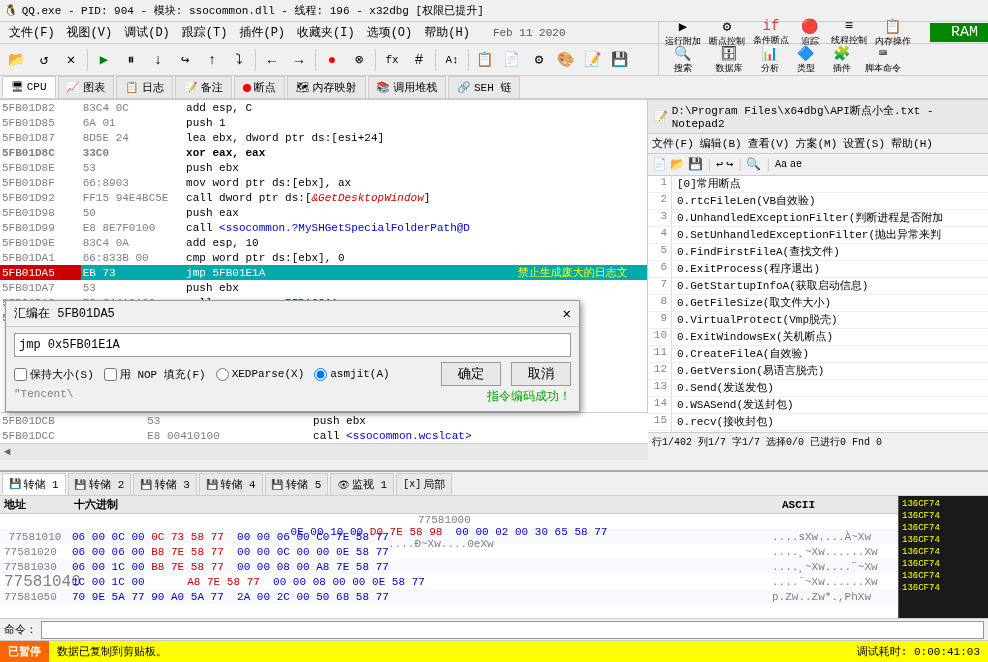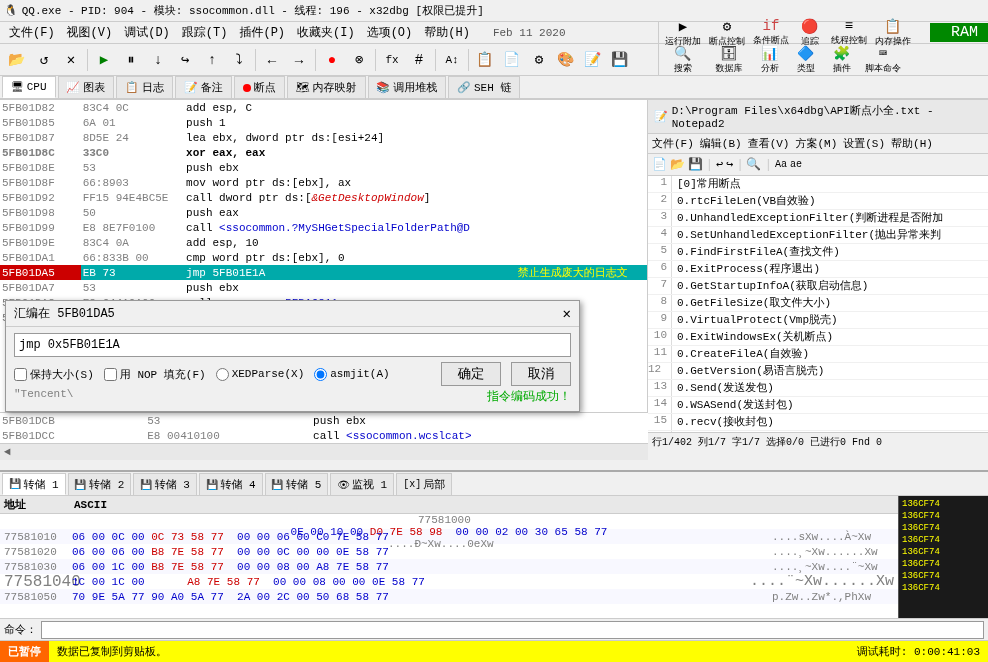--- a/index.html
+++ b/index.html
@@ -337,21 +337,21 @@
       </div>
       <div style="display:flex; min-height:17px; border-bottom:1px solid #f0f0f0;">
         <span style="width:24px; text-align:right; padding-right:4px; color:#888; font-size:11px; border-right:1px solid #ddd;">10</span>
         <span style="padding-left:5px; font-size:11px;">0.ExitWindowsEx(关机断点)</span>
       </div>
       <div style="display:flex; min-height:17px; border-bottom:1px solid #f0f0f0;">
         <span style="width:24px; text-align:right; padding-right:4px; color:#888; font-size:11px; border-right:1px solid #ddd;">11</span>
         <span style="padding-left:5px; font-size:11px;">0.CreateFileA(自效验)</span>
       </div>
       <div style="display:flex; min-height:17px; border-bottom:1px solid #f0f0f0;">
-        <span style="width:24px; padding-right:4px; color:#888; font-size:11px; border-right:1px solid #ddd;">12</span>
+        <span style="width:24px; text-align:right; padding-right:4px; color:#888; font-size:11px; border-right:1px solid #ddd;">12</span>
         <span style="padding-left:5px; font-size:11px;">0.GetVersion(易语言脱壳)</span>
       </div>
       <div style="display:flex; min-height:17px; border-bottom:1px solid #f0f0f0;">
         <span style="width:24px; text-align:right; padding-right:4px; color:#888; font-size:11px; border-right:1px solid #ddd;">13</span>
         <span style="padding-left:5px; font-size:11px;">0.Send(发送发包)</span>
       </div>
       <div style="display:flex; min-height:17px; border-bottom:1px solid #f0f0f0;">
         <span style="width:24px; text-align:right; padding-right:4px; color:#888; font-size:11px; border-right:1px solid #ddd;">14</span>
         <span style="padding-left:5px; font-size:11px;">0.WSASend(发送封包)</span>
       </div>
@@ -455,47 +455,48 @@
       <span style="font-size:10px;">[x]</span>
       <span>局部</span>
     </div>
   </div>
 
   <div style="display:flex; flex:1; overflow:hidden;">
     <div style="flex:1; overflow:hidden; background:white; font-family:'Courier New',monospace; font-size:11px;">
 
       <div style="background:#e8e8e8; height:18px; display:flex; align-items:center; border-bottom:1px solid #ccc; font-size:11px; font-weight:bold;">
         <span style="width:70px; padding:0 4px; color:#000;">地址</span>
+        <span style="padding:0 4px; flex:1; color:#000;">十六进制</span>
         <span style="padding:0 4px; min-width:120px; color:#000;">ASCII</span>
       </div>
 
       <div style="display:flex; height:15px; align-items:center;flex-direction:column;">
         <span style="width:70px; padding:0 4px; color:#808080; font-size:11px;">77581000</span>
         <span style="flex:1; padding:0 2px; color:#0000cc; font-size:11px;">0E 00 10 00 <span style="color:#cc0000;">D0 7E 58 98</span>&nbsp;&nbsp;00 00 02 00 30 65 58 77</span>
         <span style="min-width:130px; padding:0 4px; color:#808080; font-size:11px;">....Ð~Xw....0eXw</span>
       </div>
       <div style="display:flex; height:15px; align-items:center; background:#f8f8ff;">
-        <span style="width:70px; padding:0 4px; color:#808080; font-size:11px;">77581010</span>
+        <span style="width:70px; padding:0 4px; color:#808080; font-size:11px;text-align:center;">77581010</span>
         <span style="flex:1; padding:0 2px; color:#0000cc; font-size:11px;">06 00 0C 00 <span style="color:#cc0000;">0C 73 58 77</span>&nbsp;&nbsp;00 00 06 00 C0 7E 58 77</span>
         <span style="min-width:130px; padding:0 4px; color:#808080; font-size:11px;">....sXw....À~Xw</span>
       </div>
       <div style="display:flex; height:15px; align-items:center;">
         <span style="width:70px; padding:0 4px; color:#808080; font-size:11px;">77581020</span>
         <span style="flex:1; padding:0 2px; color:#0000cc; font-size:11px;">06 00 06 00 <span style="color:#cc0000;">B8 7E 58 77</span>&nbsp;&nbsp;00 00 0C 00 00 0E 58 77</span>
         <span style="min-width:130px; padding:0 4px; color:#808080; font-size:11px;">....¸~Xw......Xw</span>
       </div>
       <div style="display:flex; height:15px; align-items:center; background:#f8f8ff;">
         <span style="width:70px; padding:0 4px; color:#808080; font-size:11px;">77581030</span>
         <span style="flex:1; padding:0 2px; color:#0000cc; font-size:11px;">06 00 1C 00 <span style="color:#cc0000;">B8 7E 58 77</span>&nbsp;&nbsp;00 00 08 00 A8 7E 58 77</span>
         <span style="min-width:130px; padding:0 4px; color:#808080; font-size:11px;">....¸~Xw....¨~Xw</span>
       </div>
       <div style="display:flex; height:15px; align-items:center;">
         <span style="width:70px; padding:0 4px; color:#808080; font-size:16px;">77581040</span>
         <span style="flex:1; padding:0 2px; color:#0000cc; font-size:11px;">1C 00 1C 00 <span style="color:#cc0000;margin-left:36px;">A8 7E 58 77</span>&nbsp;&nbsp;00 00 08 00 00 0E 58 77</span>
-        <span style="min-width:130px; padding:0 4px; color:#808080; font-size:15px;">....¨~Xw......Xw</span>
+        <span style="min-width:130px; padding:0 4px; color:#808080; font-size:11px;">....¨~Xw......Xw</span>
       </div>
       <div style="display:flex; height:15px; align-items:center; background:#f8f8ff;">
         <span style="width:70px; padding:0 4px; color:#808080; font-size:11px;">77581050</span>
         <span style="flex:1; padding:0 2px; color:#0000cc; font-size:11px;">70 9E 5A 77 90 A0 5A 77&nbsp;&nbsp;2A 00 2C 00 50 68 58 77</span>
         <span style="min-width:130px; padding:0 4px; color:#808080; font-size:11px;">p.Zw..Zw*.,PhXw</span>
       </div>
     </div>
 
     <div style="width:90px; background:#1a1a1a; color:#00ff00; font-family:'Courier New',monospace; font-size:10px; padding:2px; overflow:hidden; border-left:1px solid #555;">
       <div style="color:#ffff00; font-size:9px; padding:1px;">136CF74</div>

